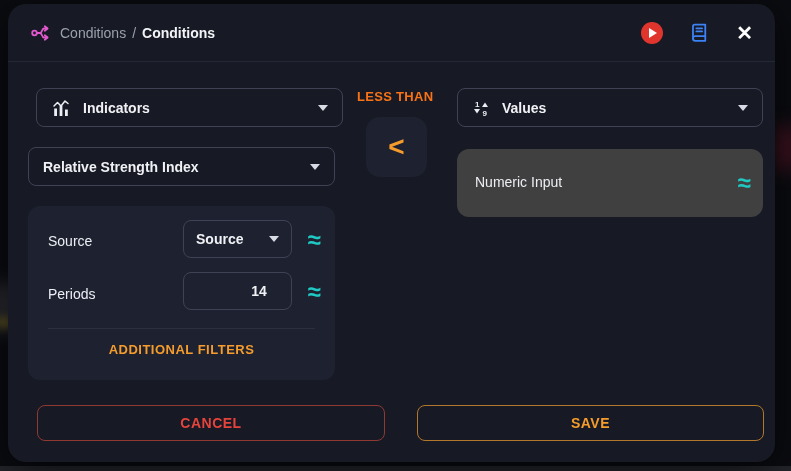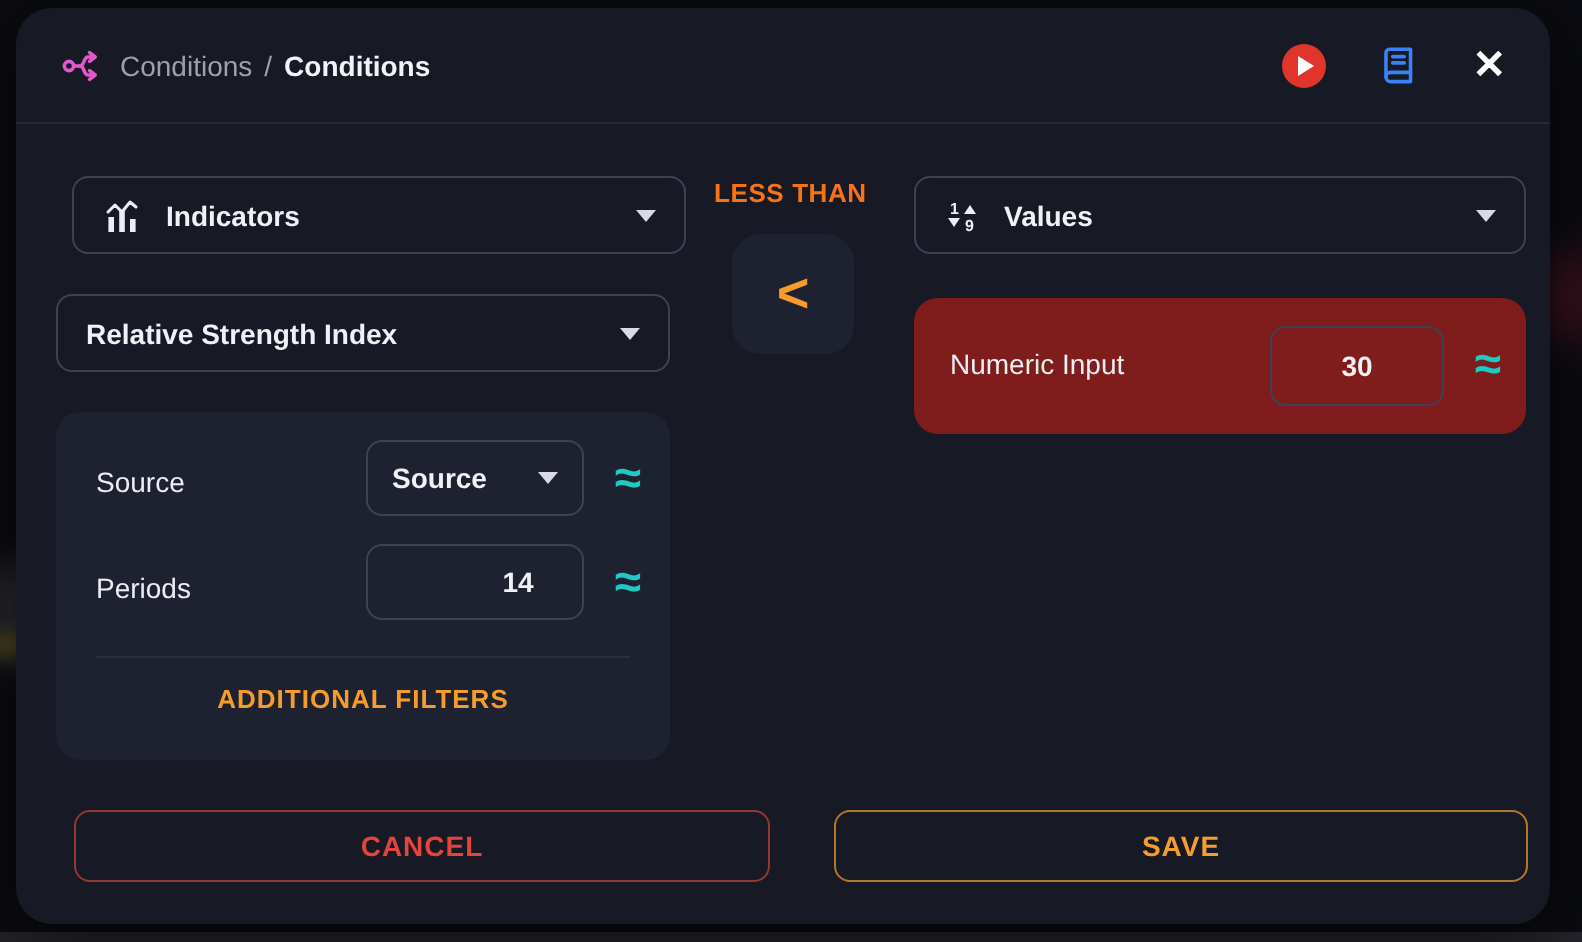--- a/index.html
+++ b/index.html
@@ -99,21 +99,21 @@
   .wave-periods { top:74px; }
   .panel-divider { position:absolute; left:20px; right:20px; top:122px; height:1px; background:#2b2f3e; }
   .additional-filters {
     position:absolute; left:0; right:0; top:136px; text-align:center;
     color:#f59c2c; font-size:13px; font-weight:700; letter-spacing:.5px; cursor:pointer;
   }
 
   
   .numeric-panel {
     position:absolute; left:449px; top:145px; width:306px; height:68px;
-    background:#7f1d1d; border-radius:12px;
+    background:#404040; border-radius:12px;
   }
   .numeric-label { position:absolute; left:18px; top:25px; font-size:14px; color:#eceef3; }
   .numeric-input {
     position:absolute; left:178px; top:14px; width:87px; height:40px;
     border:1px solid #3e4254; border-radius:8px; background:transparent;
     color:#f0f1f5; font-size:14px; font-weight:600; text-align:center;
     font-family:"Liberation Sans", sans-serif; outline:none;
   }
   .wave-numeric { position:absolute; left:273px; top:22px; width:28px; text-align:center;
     color:#1fc9c4; font-size:24px; font-weight:700; line-height:1; cursor:pointer; }
@@ -219,20 +219,19 @@
         <path d="M10 8 L13 3.5 L16 8 Z" fill="#eceef3"></path>
         <text x="10.5" y="16.5" font-size="8" font-weight="bold" fill="#eceef3" font-family="Liberation Sans, sans-serif">9</text>
       </svg>
     </span>
     <span>Values</span>
     <span class="caret"></span>
   </div>
 
   <div class="numeric-panel">
     <span class="numeric-label">Numeric Input</span>
-    <input class="numeric-input" type="text" value="30" style="">
     <span class="wave-numeric">≈</span>
   </div>
 
   <div class="btn btn-cancel">CANCEL</div>
   <div class="btn btn-save">SAVE</div>
 
 </div>
 
 </body></html>

